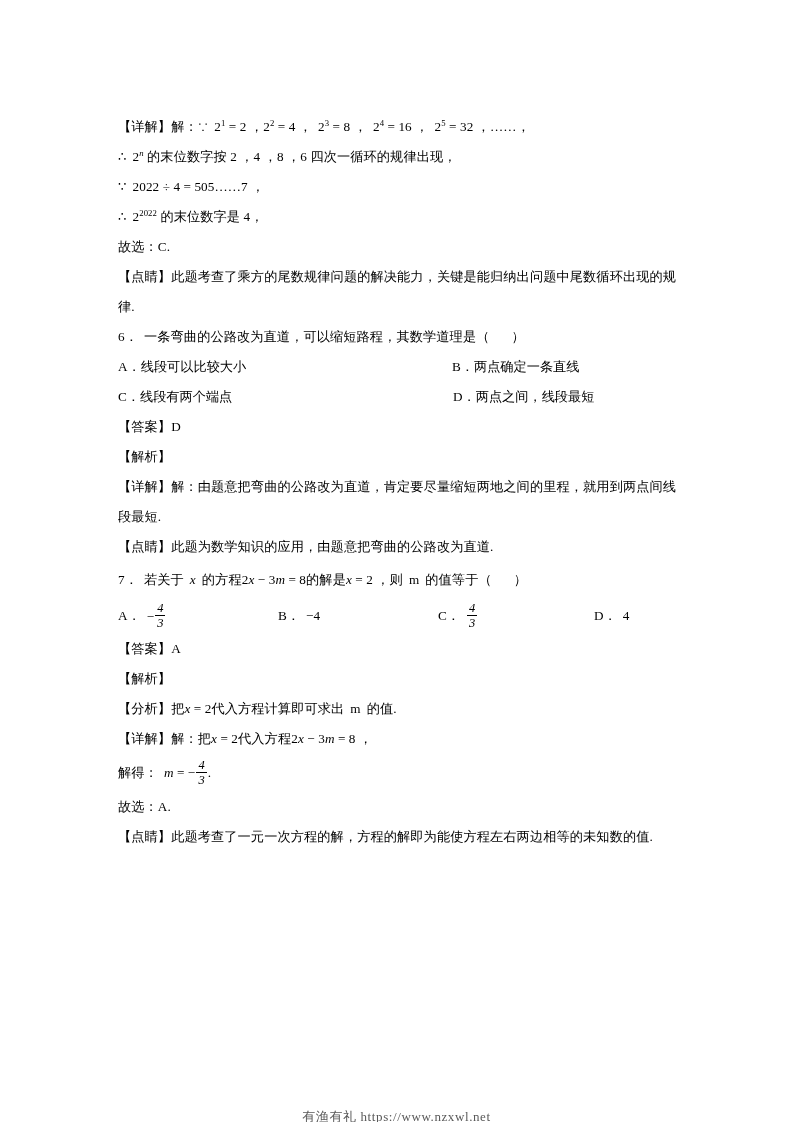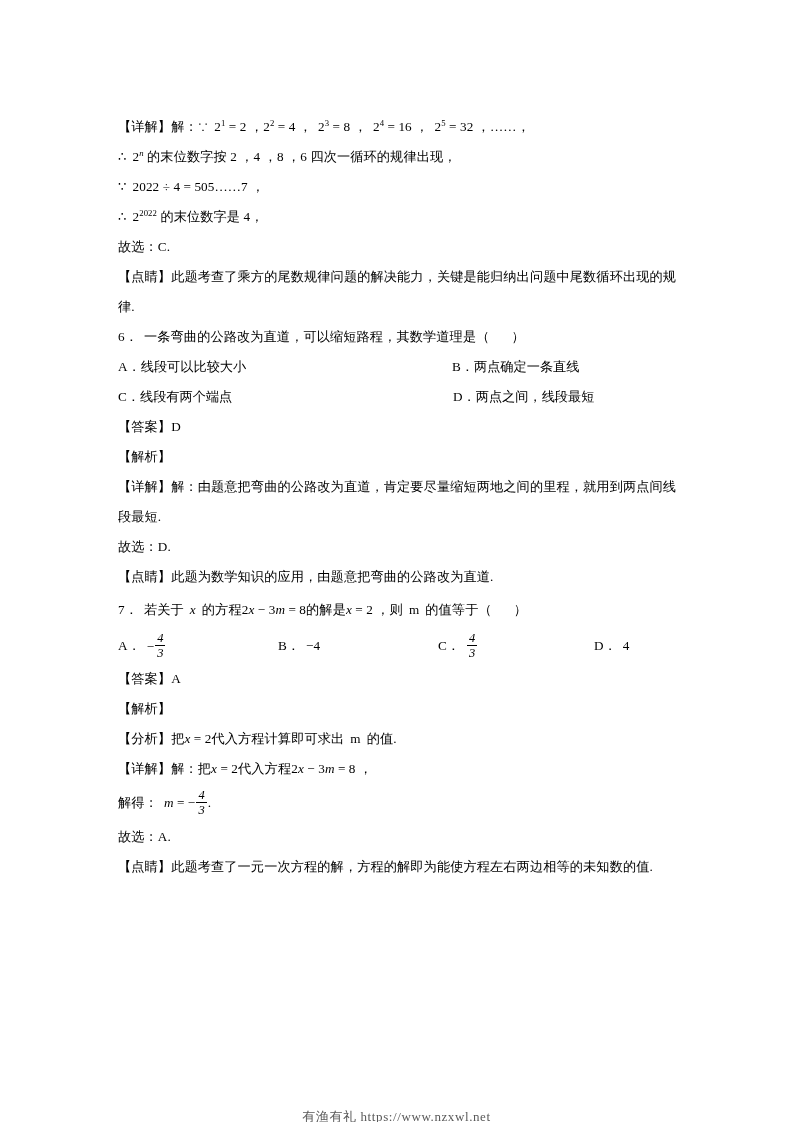--- a/index.html
+++ b/index.html
@@ -141,23 +141,20 @@
     <div class="line">
       <span class="cn">【答案】D</span>
     </div>
     <div class="line">
       <span class="cn">【解析】</span>
     </div>
     <div class="line wrapline">
       <span class="cn">【详解】解：由题意把弯曲的公路改为直道，肯定要尽量缩短两地之间的里程，就用到两点间线段最短.</span>
     </div>
     <div class="line">
-      <span class="cn">故选：D.</span>
-    </div>
-    <div class="line">
       <span class="cn">【点睛】此题为数学知识的应用，由题意把弯曲的公路改为直道.</span>
     </div>
 
     <div class="line" style="line-height:36px;">
       <span class="cn">7．<span class="sp"></span>若关于</span><span class="sp"></span><span class="mi">x</span><span class="sp"></span><span class="cn">的方程</span><span class="mn">2<span class="mi">x</span> − 3<span class="mi">m</span> = 8</span><span class="cn">的解是</span><span class="mn"><span class="mi">x</span> = 2</span><span class="cn"> ，则</span><span class="sp"></span><span class="cn">m</span><span class="sp"></span><span class="cn">的值等于（<span class="sp3"></span>）</span>
     </div>
 
     <div class="optrow tall">
       <span class="opt" style="left:0px;">
         <span class="cn">A．</span><span class="sp"></span><span class="neg">−</span><span class="frac"><span class="num">4</span><span class="den">3</span></span>

